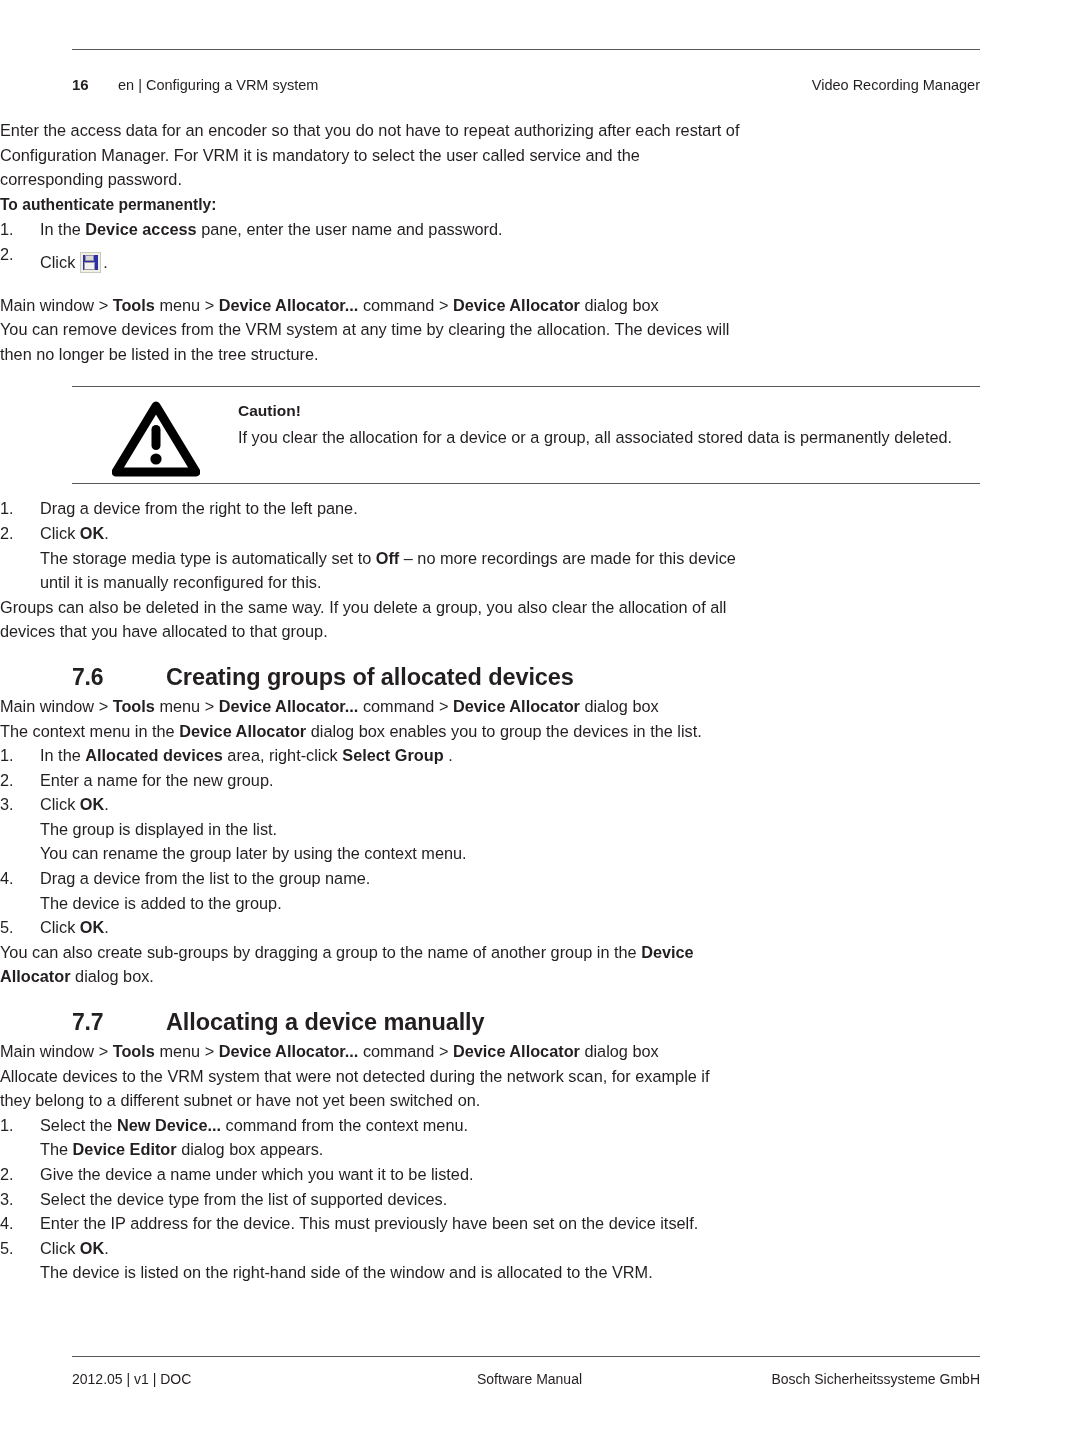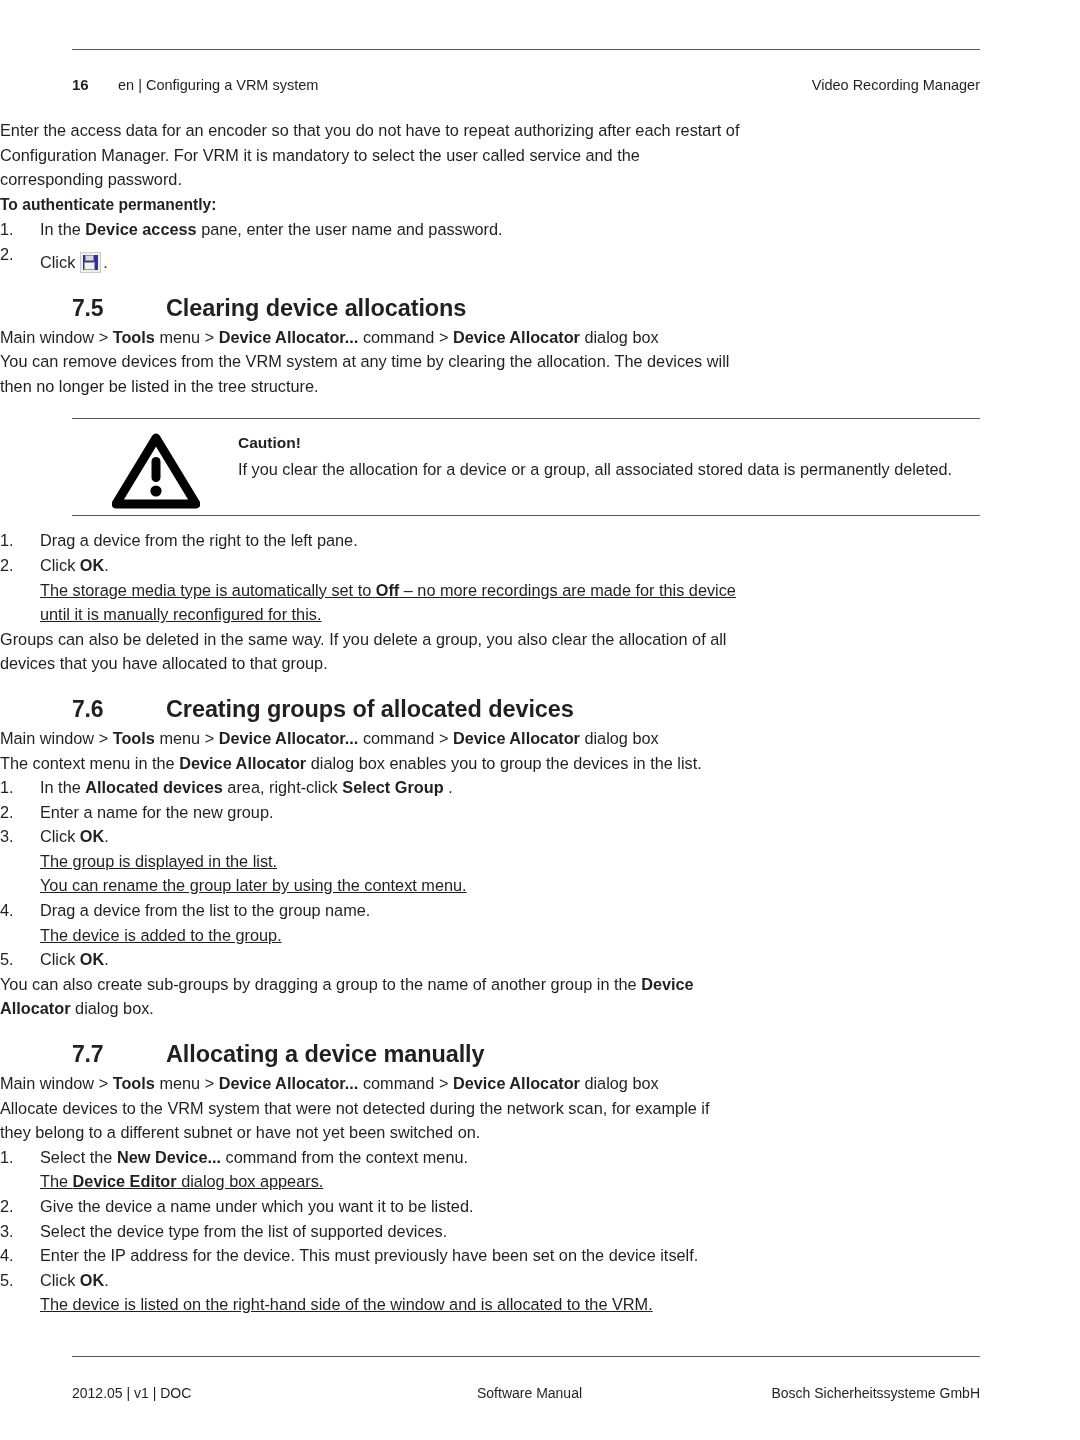--- a/index.html
+++ b/index.html
@@ -51,21 +51,21 @@
     text-align: right;
   }
 
   
   .footer {
     position: absolute;
     left: 72px;
     top: 1356px;
     width: 908px;
     border-top: 1.4px solid #58595b;
-    padding-top: 28px;
+    padding-top: 14px;
     font-size: 14px;
     color: #231f20;
   }
   .footer-inner {
     position: relative;
     height: 20px;
   }
   .footer-left  { position: absolute; left: 0;   top: 0; }
   .footer-center{ position: absolute; left: 405px; top: 0; }
   .footer-right { position: absolute; right: 0;  top: 0; }
@@ -130,21 +130,20 @@
   }
   ol.steps > li > .num {
     position: absolute;
     left: 0;
     top: 0;
     width: 30px;
     text-align: left;
   }
   .sub {
     display: block;
-    text-decoration: underline;
   }
 
   
   li.raised-num > .num { top: -6px; }
   li.raised-num { padding-top: 8px; }
 
   
   .caution {
     position: relative;
     margin-top: 20px;
@@ -240,24 +239,20 @@
           <span><span>In the </span><b>Device access</b><span> pane, enter the user name and password.</span></span>
         </li>
         <li class="raised-num">
           <span class="num">2.</span>
           <span><span>Click</span><span class="nbsp-gap"></span><span class="save-icon"><span class="floppy"></span><span class="shutter"></span><span class="label"></span></span><span>.</span></span>
         </li>
       </ol>
     </div>
 
     <div class="section" style="margin-top:18px;">
-      <div class="sec-head">
-        <div class="sec-num">7.5</div>
-        <div class="sec-title">Clearing device allocations</div>
-      </div>
       <div class="textcol" style="margin-top:2px;">
         <p class="para"><span>Main window &gt; </span><b>Tools</b><span> menu &gt; </span><b>Device Allocator...</b><span> command &gt; </span><b>Device Allocator</b><span> dialog box</span></p>
         <p class="para">You can remove devices from the VRM system at any time by clearing the allocation. The devices will then no longer be listed in the tree structure.</p>
       </div>
 
       <div class="caution">
         <div class="caution-icon">
           <svg viewBox="0 0 88 76" width="88" height="76" aria-hidden="true">
             <path d="M44 5 L84 71 L4 71 Z" fill="none" stroke="#000000" stroke-width="9" stroke-linejoin="round"></path>
             <rect x="39.5" y="24" width="9" height="25" rx="4.5" fill="#000000"></rect>

